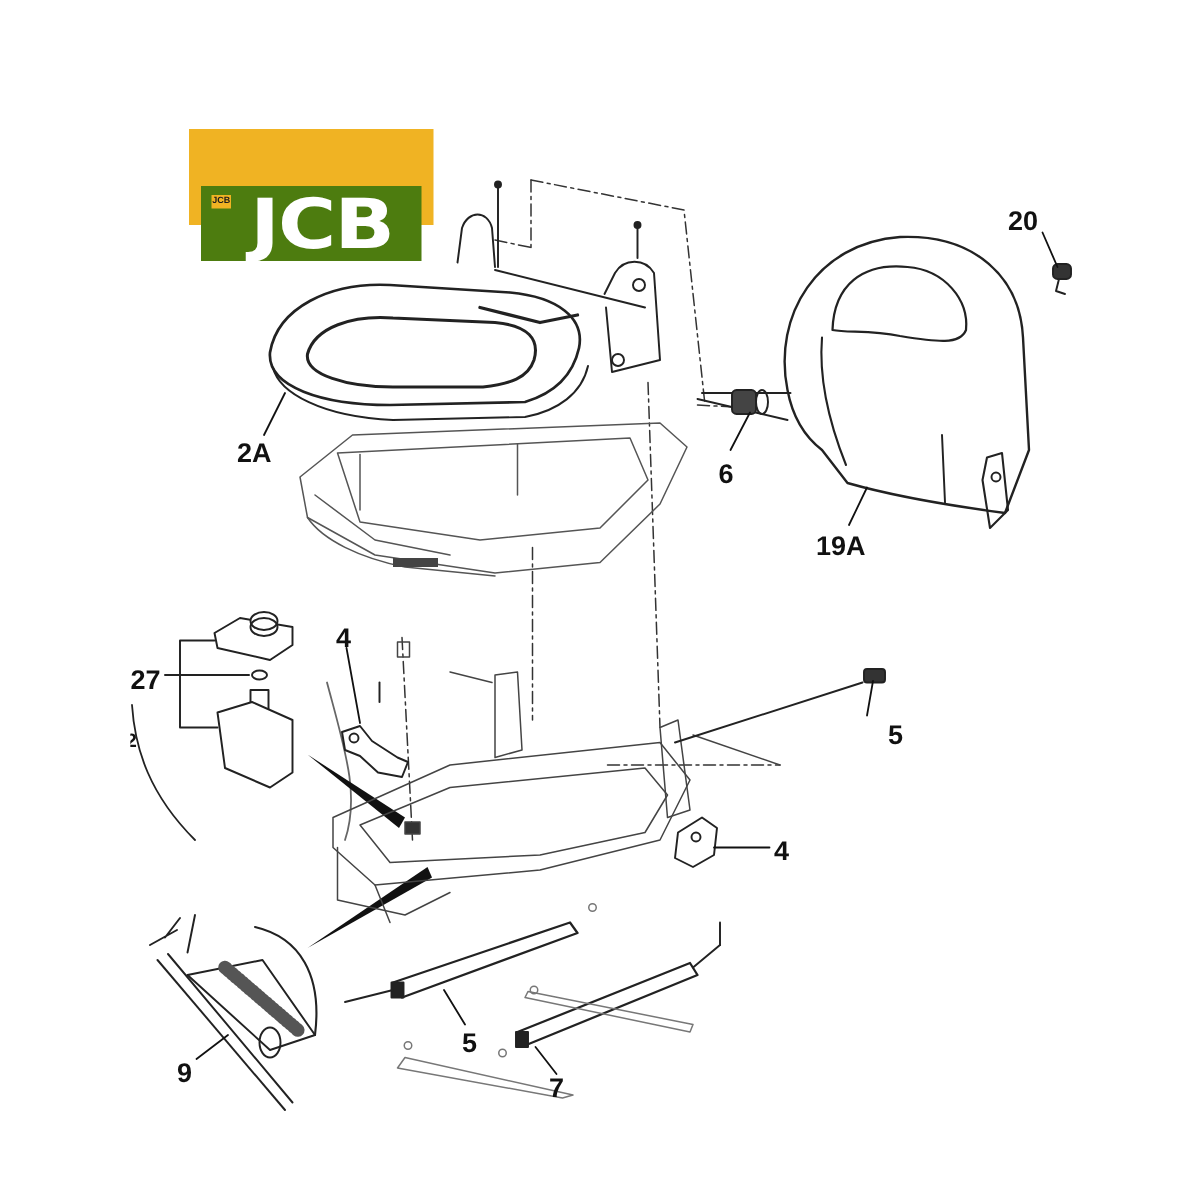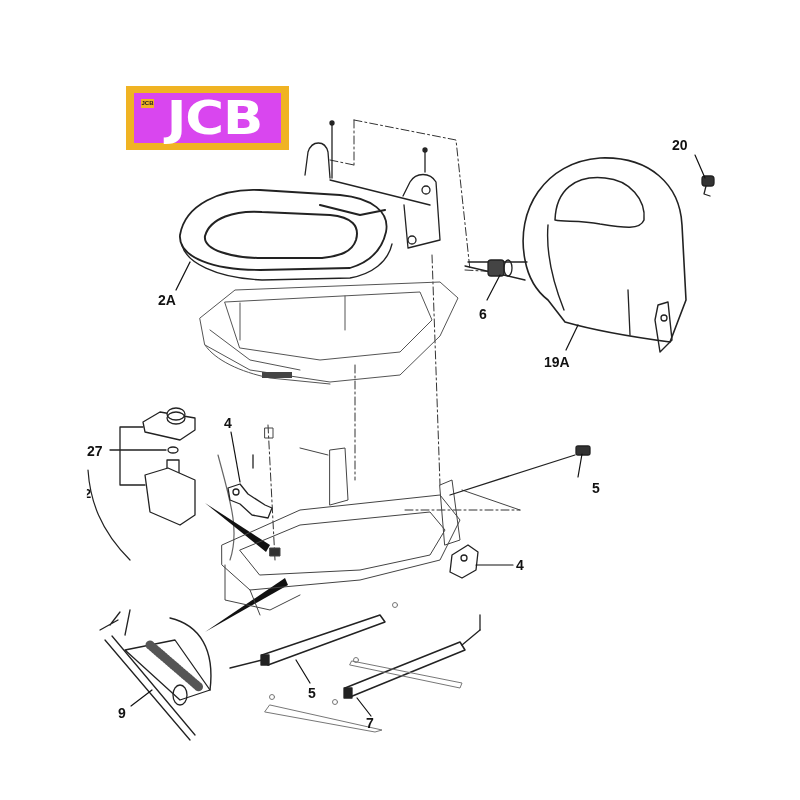--- a/index.html
+++ b/index.html
@@ -1,28 +1,28 @@
 <!DOCTYPE html>
 <html><head>
 <meta charset="utf-8">
 <style>
   html, body { margin: 0; padding: 0; background: #ffffff; }
   body { width: 800px; height: 800px; position: relative; overflow: hidden;
          font-family: "Liberation Sans", "DejaVu Sans", sans-serif; }
   .logo { position: absolute; left: 126px; top: 86px; width: 163px; height: 64px;
           background: #f0b323; box-sizing: border-box; padding: 7px 8px; }
-  .logo-inner { width: 100%; height: 100%; background: #d946ef; position: relative;
-                display: flex; align-items: center; justify-content: center; }
+  .logo-inner { width: 100%; height: 100%; background: #4d7c0f; position: relative;
+                display: flex; align-items: center; justify-content: center; margin-top: 31px; }
   .logo-text { color: #ffffff; font-weight: 900; font-size: 46px; letter-spacing: -1px;
                font-family: "DejaVu Sans", sans-serif; line-height: 1; transform: scaleX(1.15); margin-left: 14px; }
   .logo-badge { position: absolute; left: 7px; top: 6px; width: 13px; height: 9px;
                 background: #f0b323; font-size: 6px; color: #1c1c1c; font-weight: bold;
                 text-align: center; line-height: 9px; }
   svg.diagram { position: absolute; left: 0; top: 0; }
-  .callout { position: absolute; font-weight: bold; font-size: 14px; color: #111;
+  .callout { position: absolute; font-weight: bold; font-size: 18px; color: #111;
              line-height: 1; font-family: "Liberation Sans", sans-serif; }
 </style>
 </head>
 <body>
 
 <div class="logo">
   <div class="logo-inner">
     <span class="logo-badge">JCB</span>
     <span class="logo-text">JCB</span>
   </div>

